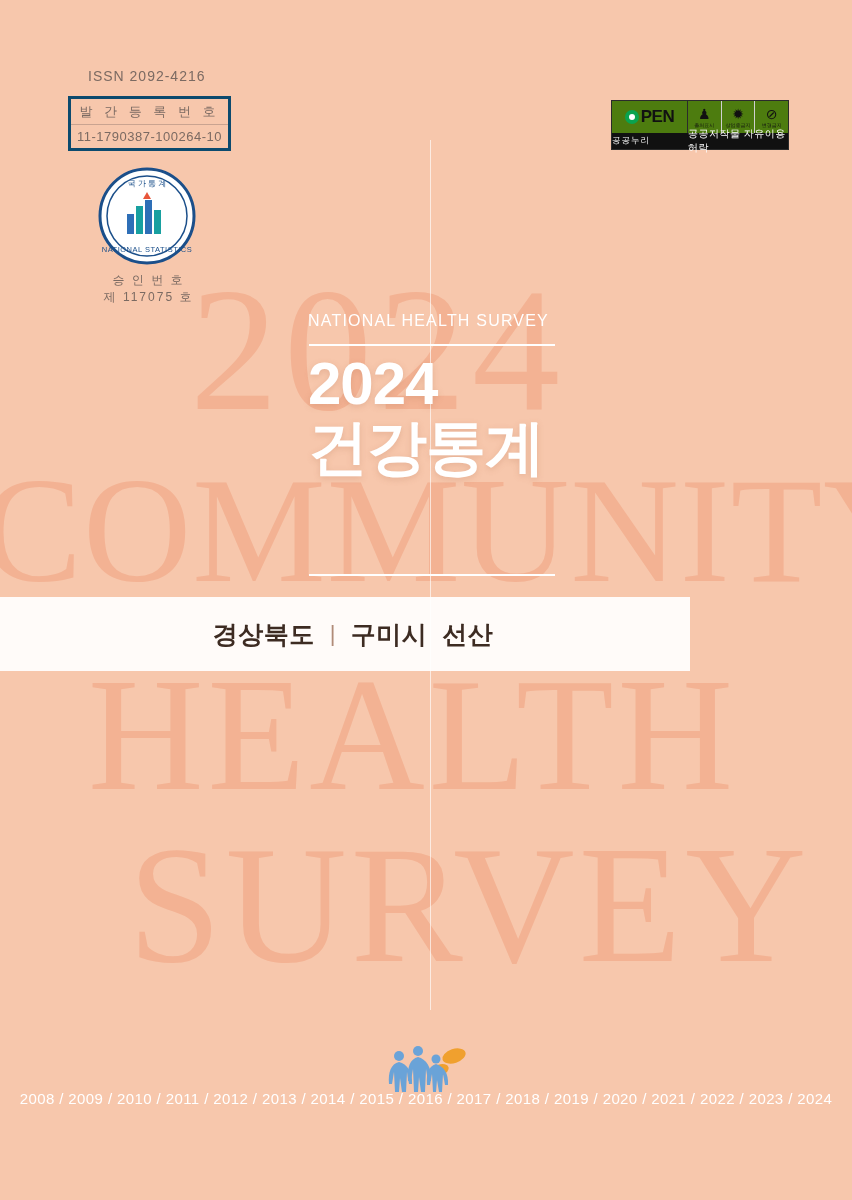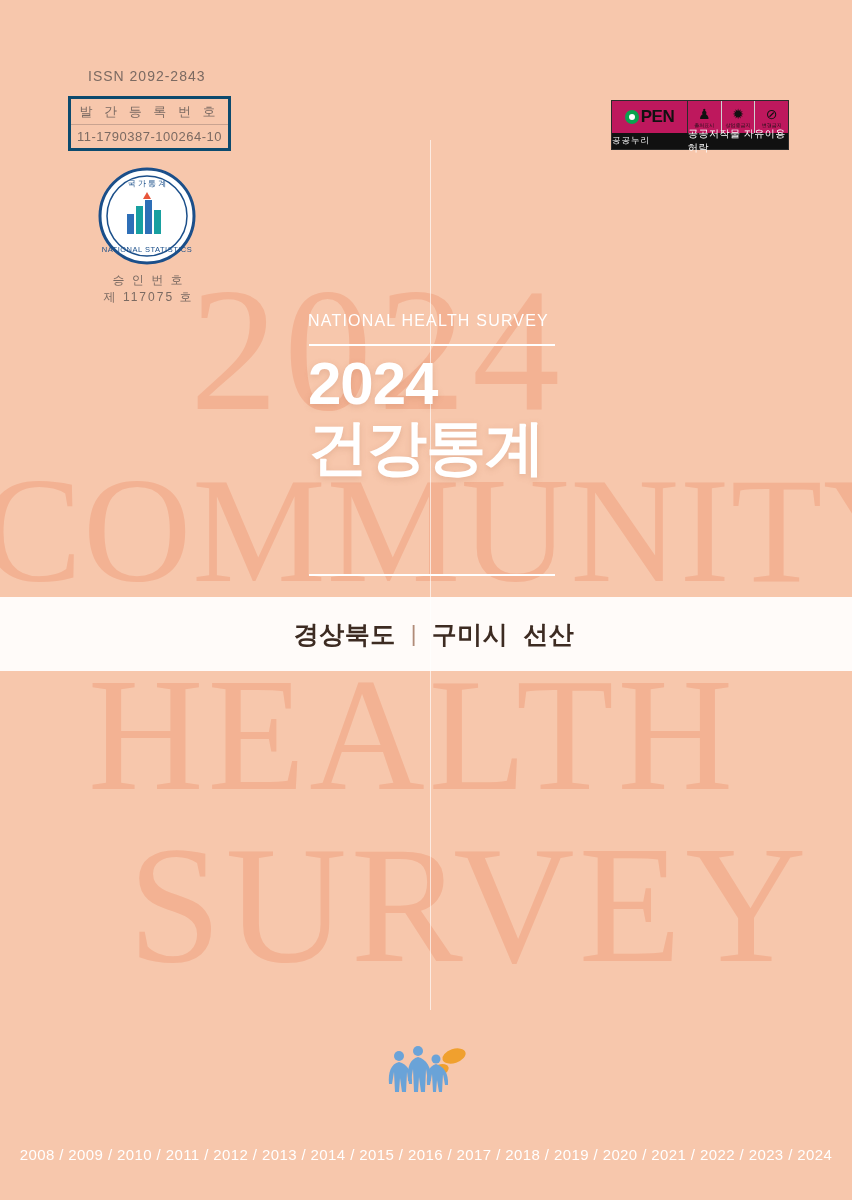--- a/index.html
+++ b/index.html
@@ -82,21 +82,21 @@
     width: 165px; text-align: center;
     color: #7b6a62; font-size: 12px; line-height: 1.45;
     letter-spacing: 2px;
   }
 
   
   .open-badge {
     position: absolute; right: 63px; top: 100px;
     width: 178px; height: 50px;
     border: 1px solid #2b2b2b;
-    background: #be185d;
+    background: #4d7c0f;
     display: flex; flex-direction: column;
   }
   .open-top {
     flex: 1; display: flex; align-items: center;
   }
   .open-left {
     width: 76px; height: 100%;
     display: flex; align-items: center; justify-content: center;
     gap: 2px;
     border-right: 1px solid #2b2b2b;
@@ -149,54 +149,54 @@
   .main-title .yr { font-size: 60px; display: block; }
   .main-title .ln { font-size: 60px; display: block; }
   .rule-bottom {
     position: absolute; left: 309px; top: 574px;
     width: 246px; height: 2px; background: #ffffff;
   }
 
   
   .band {
     position: absolute; left: 0; top: 597px;
-    width: 852px; height: 74px;
+    width: 690px; height: 74px;
     background: rgba(255,255,255,0.93);
     display: flex; align-items: center; justify-content: center; padding-left: 16px;
   }
   .band-inner {
     display: flex; align-items: center; gap: 15px;
     color: #3d2b22; font-size: 25px; font-weight: bold;
     letter-spacing: 0.5px;
   }
   .band-sep { color: #b08b78; font-weight: normal; font-size: 22px; }
 
   
   .people {
     position: absolute; left: 382px; top: 1040px;
     width: 100px; height: 60px;
   }
   .years {
-    position: absolute; left: 0; top: 1146px; width: 852px;
+    position: absolute; left: 0; top: 1090px; width: 852px;
     text-align: center; color: #ffffff;
     font-size: 15px; letter-spacing: 0.4px;
   }
 </style>
 </head>
 <body>
 
 <div class="cover">
 
   <div class="wm wm-2024">2024</div>
   <div class="wm wm-community">COMMUNITY</div>
   <div class="wm wm-health">HEALTH</div>
   <div class="wm wm-survey">SURVEY</div>
   <div class="vrule"></div>
 
-  <div class="issn">ISSN  2092-2843</div>
+  <div class="issn">ISSN  2092-4216</div>
   <div class="reg-box">
     <div class="reg-title">발 간 등 록 번 호</div>
     <div class="reg-num">11-1790387-100264-10</div>
   </div>
 
   <div class="emblem">
     <svg width="100" height="100" viewBox="0 0 100 100">
       <circle cx="50" cy="50" r="47" fill="#ffffff" stroke="#1b4f8a" stroke-width="3"></circle>
       <circle cx="50" cy="50" r="40" fill="#ffffff" stroke="#1b4f8a" stroke-width="1.5"></circle>
       <path d="M16 50 a34 34 0 0 1 68 0 Z" fill="#ffffff"></path>

